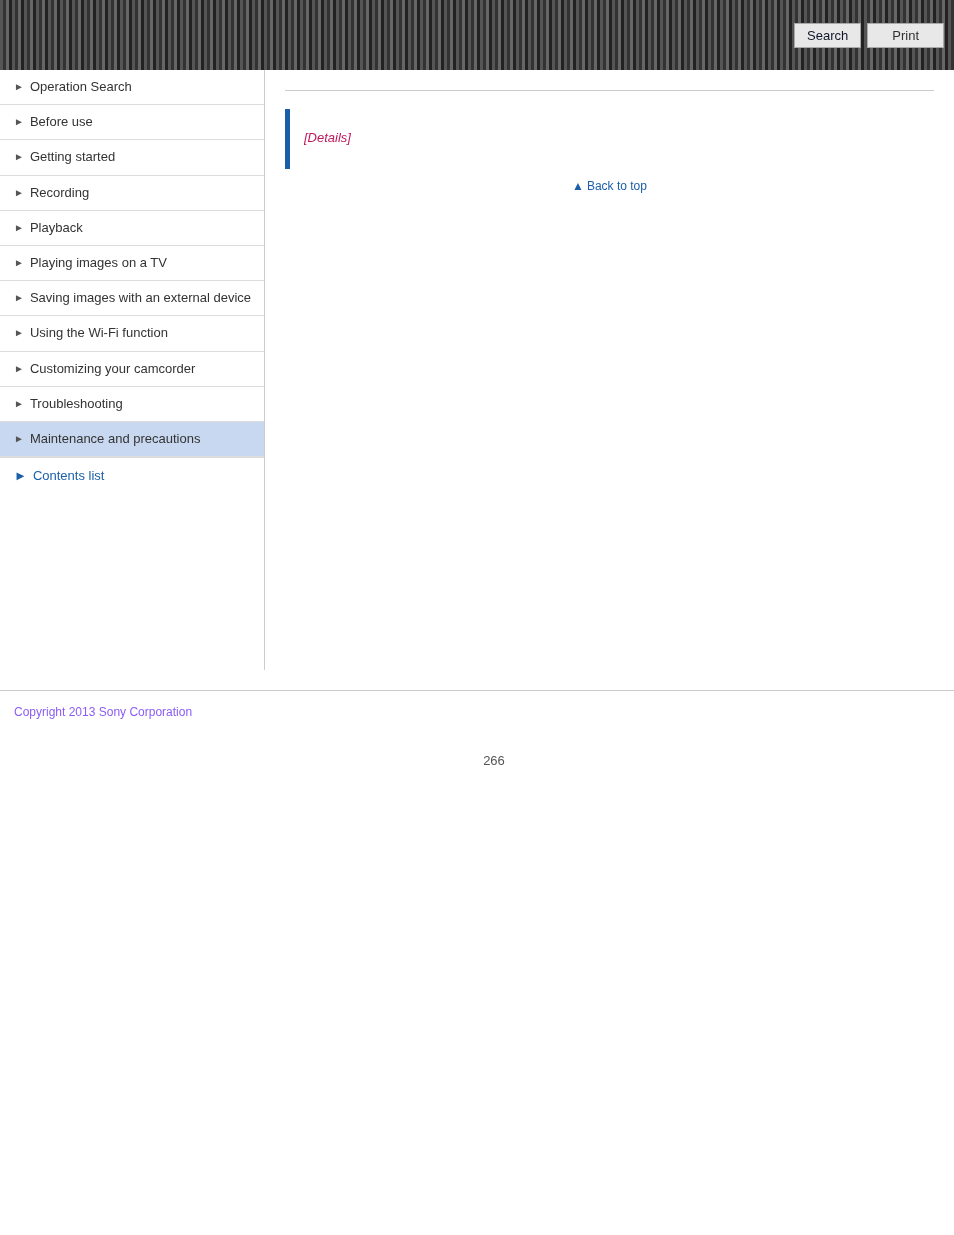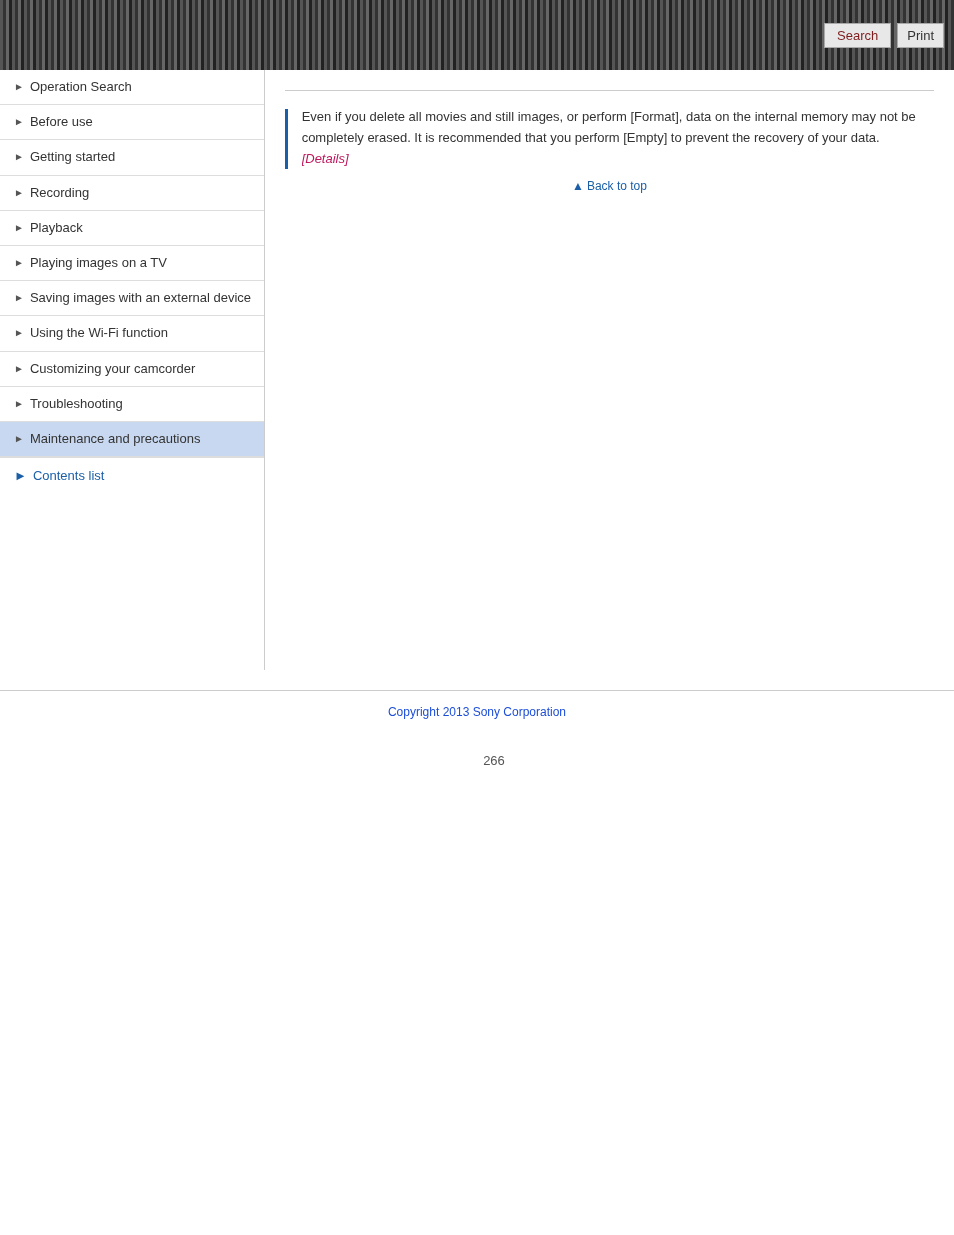--- a/index.html
+++ b/index.html
@@ -20,27 +20,27 @@
       align-items: center;
       justify-content: flex-end;
       padding-right: 10px;
     }
     .header-search-btn {
       background: #e8e8e8;
       border: 1px solid #aaa;
       padding: 4px 12px;
       cursor: pointer;
       font-size: 13px;
-      color: #7f1d1d;
+      color: #0f172a;
       margin-right: 6px;
     }
     .header-print-btn {
       background: #e8e8e8;
       border: 1px solid #aaa;
-      padding: 4px 9px;
+      padding: 4px 24px;
       cursor: pointer;
       font-size: 13px;
       color: #333;
     }
 
     
     .layout {
       display: flex;
       min-height: 600px;
     }
@@ -155,24 +155,23 @@
     }
 
     .separator {
       border: none;
       border-top: 1px solid #ccc;
       margin: 0 0 16px 0;
     }
 
     
     .footer {
-      text-align: center;
       padding: 14px;
       font-size: 12px;
-      color: #1d4ed8;
+      color: #8b5cf6;
       border-top: 1px solid #ccc;
       margin-top: 20px;
     }
 
     .page-number {
       text-align: center;
       padding: 20px;
       font-size: 13px;
       color: #555;
       margin-left: 34px;
@@ -243,21 +242,20 @@
 
   <div class="main">
 
 
     <div class="content">
       <hr class="separator">
 
       <div style="display:flex; align-items:flex-start;">
         <div class="blue-bar"></div>
         <div class="content-text">
-          <span>Even if you delete all movies and still images, or perform [Format], data on the internal memory may not be completely erased. It is recommended that you perform [Empty] to prevent the recovery of your data.</span>
           <br>
           <a href="#" class="details-link">[Details]</a>
         </div>
       </div>
 
       <div class="back-to-top">
         <a href="#">
           <span class="back-to-top-icon">▲</span><span>Back to top</span>
         </a>
       </div>

